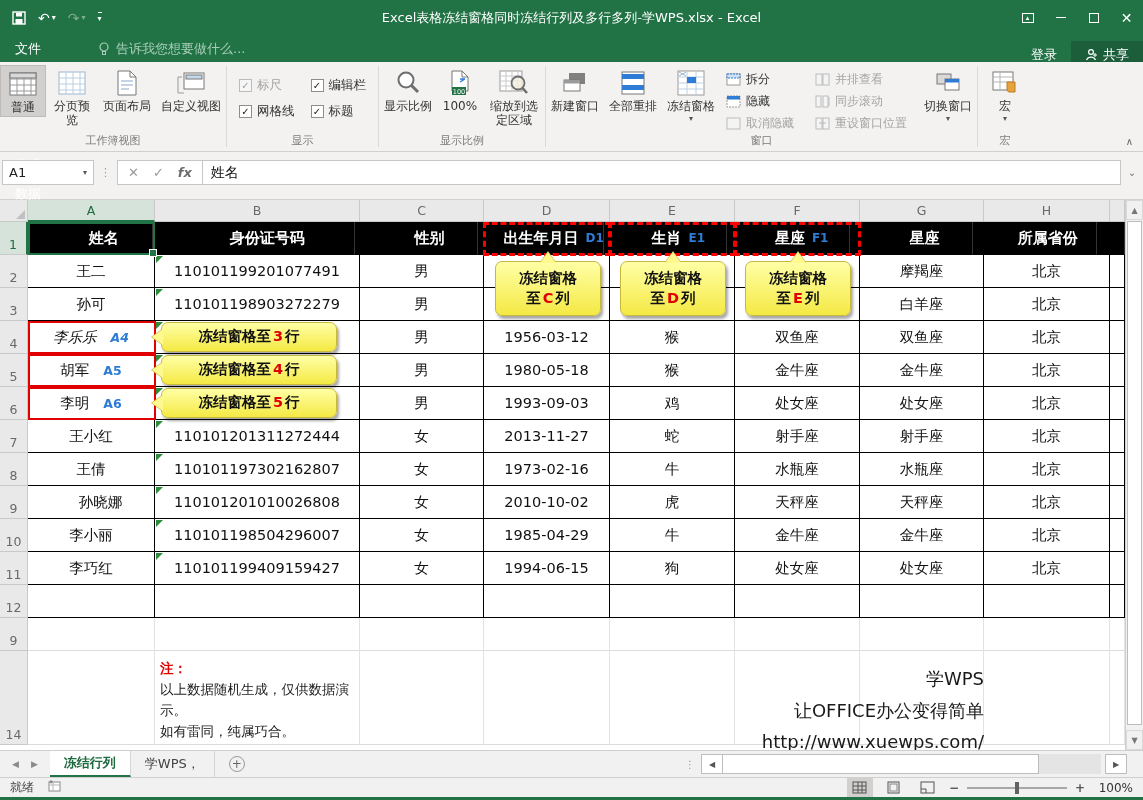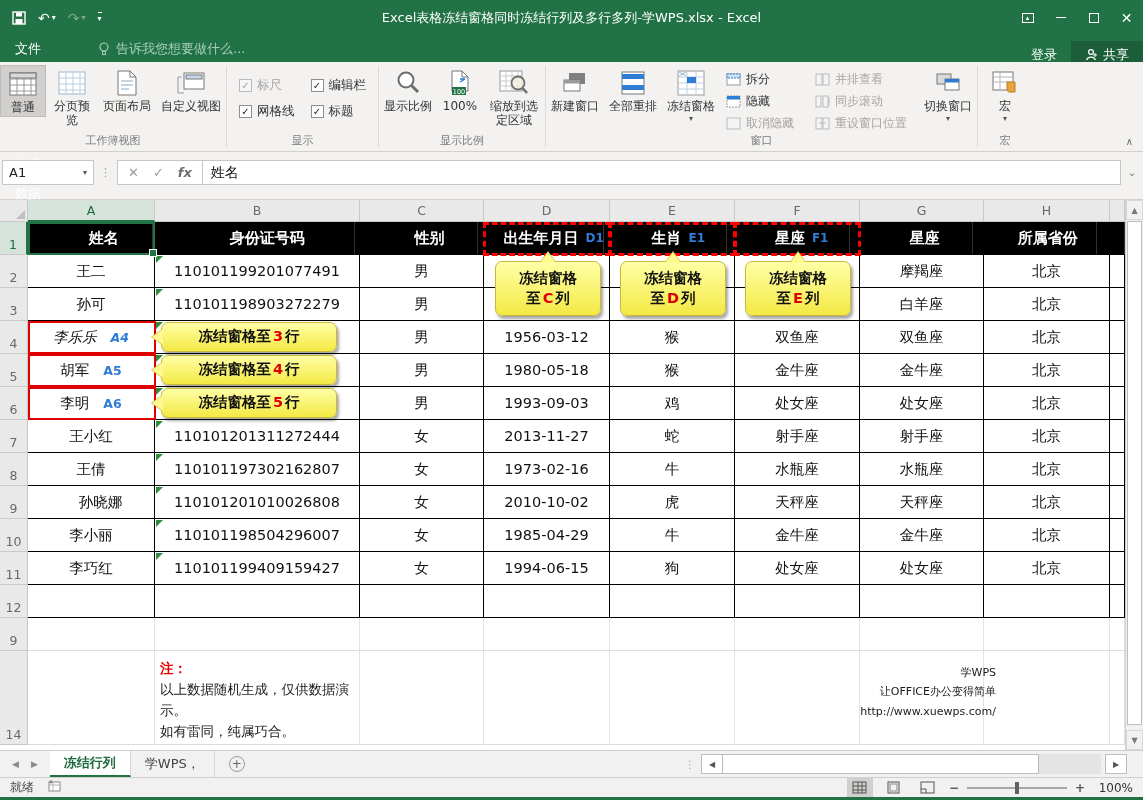--- a/index.html
+++ b/index.html
@@ -102,21 +102,21 @@
                  border-left:8px solid transparent;border-right:8px solid transparent;border-bottom:11px solid #fdf98f;
                  filter:drop-shadow(0 -1px 0 #c8b83e);}
   .co-c{left:467px;} .co-d{left:592px;} .co-e{left:717px;}
   .co-row{width:176px;height:30px;left:133px;}
   .co-row:before{content:"";position:absolute;left:-10px;top:50%;margin-top:-8px;
                  border-top:8px solid transparent;border-bottom:8px solid transparent;border-right:11px solid #fdf98f;
                  filter:drop-shadow(-1px 0 0 #c8b83e);}
   .co-r3{top:100px;} .co-r4{top:133px;} .co-r5{top:166px;}
   .noteov{left:132px;top:436px;width:212px;font-size:13.5px;line-height:1.55;color:#1a1a1a;text-align:left;z-index:3;}
   .noteov .nlab{color:#e00000;font-weight:bold;}
-  .brandov{left:568px;top:441px;width:400px;text-align:right;font-size:11px;line-height:1.75;color:#1a1a1a;z-index:3;}
+  .brandov{left:556px;top:441px;width:400px;text-align:right;font-size:18px;line-height:1.75;color:#1a1a1a;z-index:3;}
   .vscroll{position:absolute;right:0;top:0;width:18px;height:550px;background:#f1f1f1;border-left:1px solid #d0d0d0;z-index:7;}
   .vbtn{height:20px;display:flex;align-items:center;justify-content:center;color:#777;font-size:8px;background:#f1f1f1;border:1px solid #d8d8d8;}
   .vthumb{position:absolute;left:1px;right:1px;top:21px;height:504px;background:#fff;border:1px solid #bdbdbd;}
   .vbtn.bot{position:absolute;bottom:0;left:0;right:0;}
 
   
   .tabbar{height:27px;background:#f1f1f1;display:flex;align-items:stretch;border-top:1px solid #cfcfcf;position:relative;font-size:13px;}
   .snav{display:flex;align-items:center;gap:12px;padding:0 12px;color:#8a8a8a;font-size:9px;}
   .stab{display:flex;align-items:center;padding:0 14px;color:#444;background:transparent;border-right:1px solid #d5d5d5;}
   .stab.active{background:#fff;color:#1e6b40;font-weight:bold;border-bottom:2px solid #217346;border-right:1px solid #d5d5d5;}

